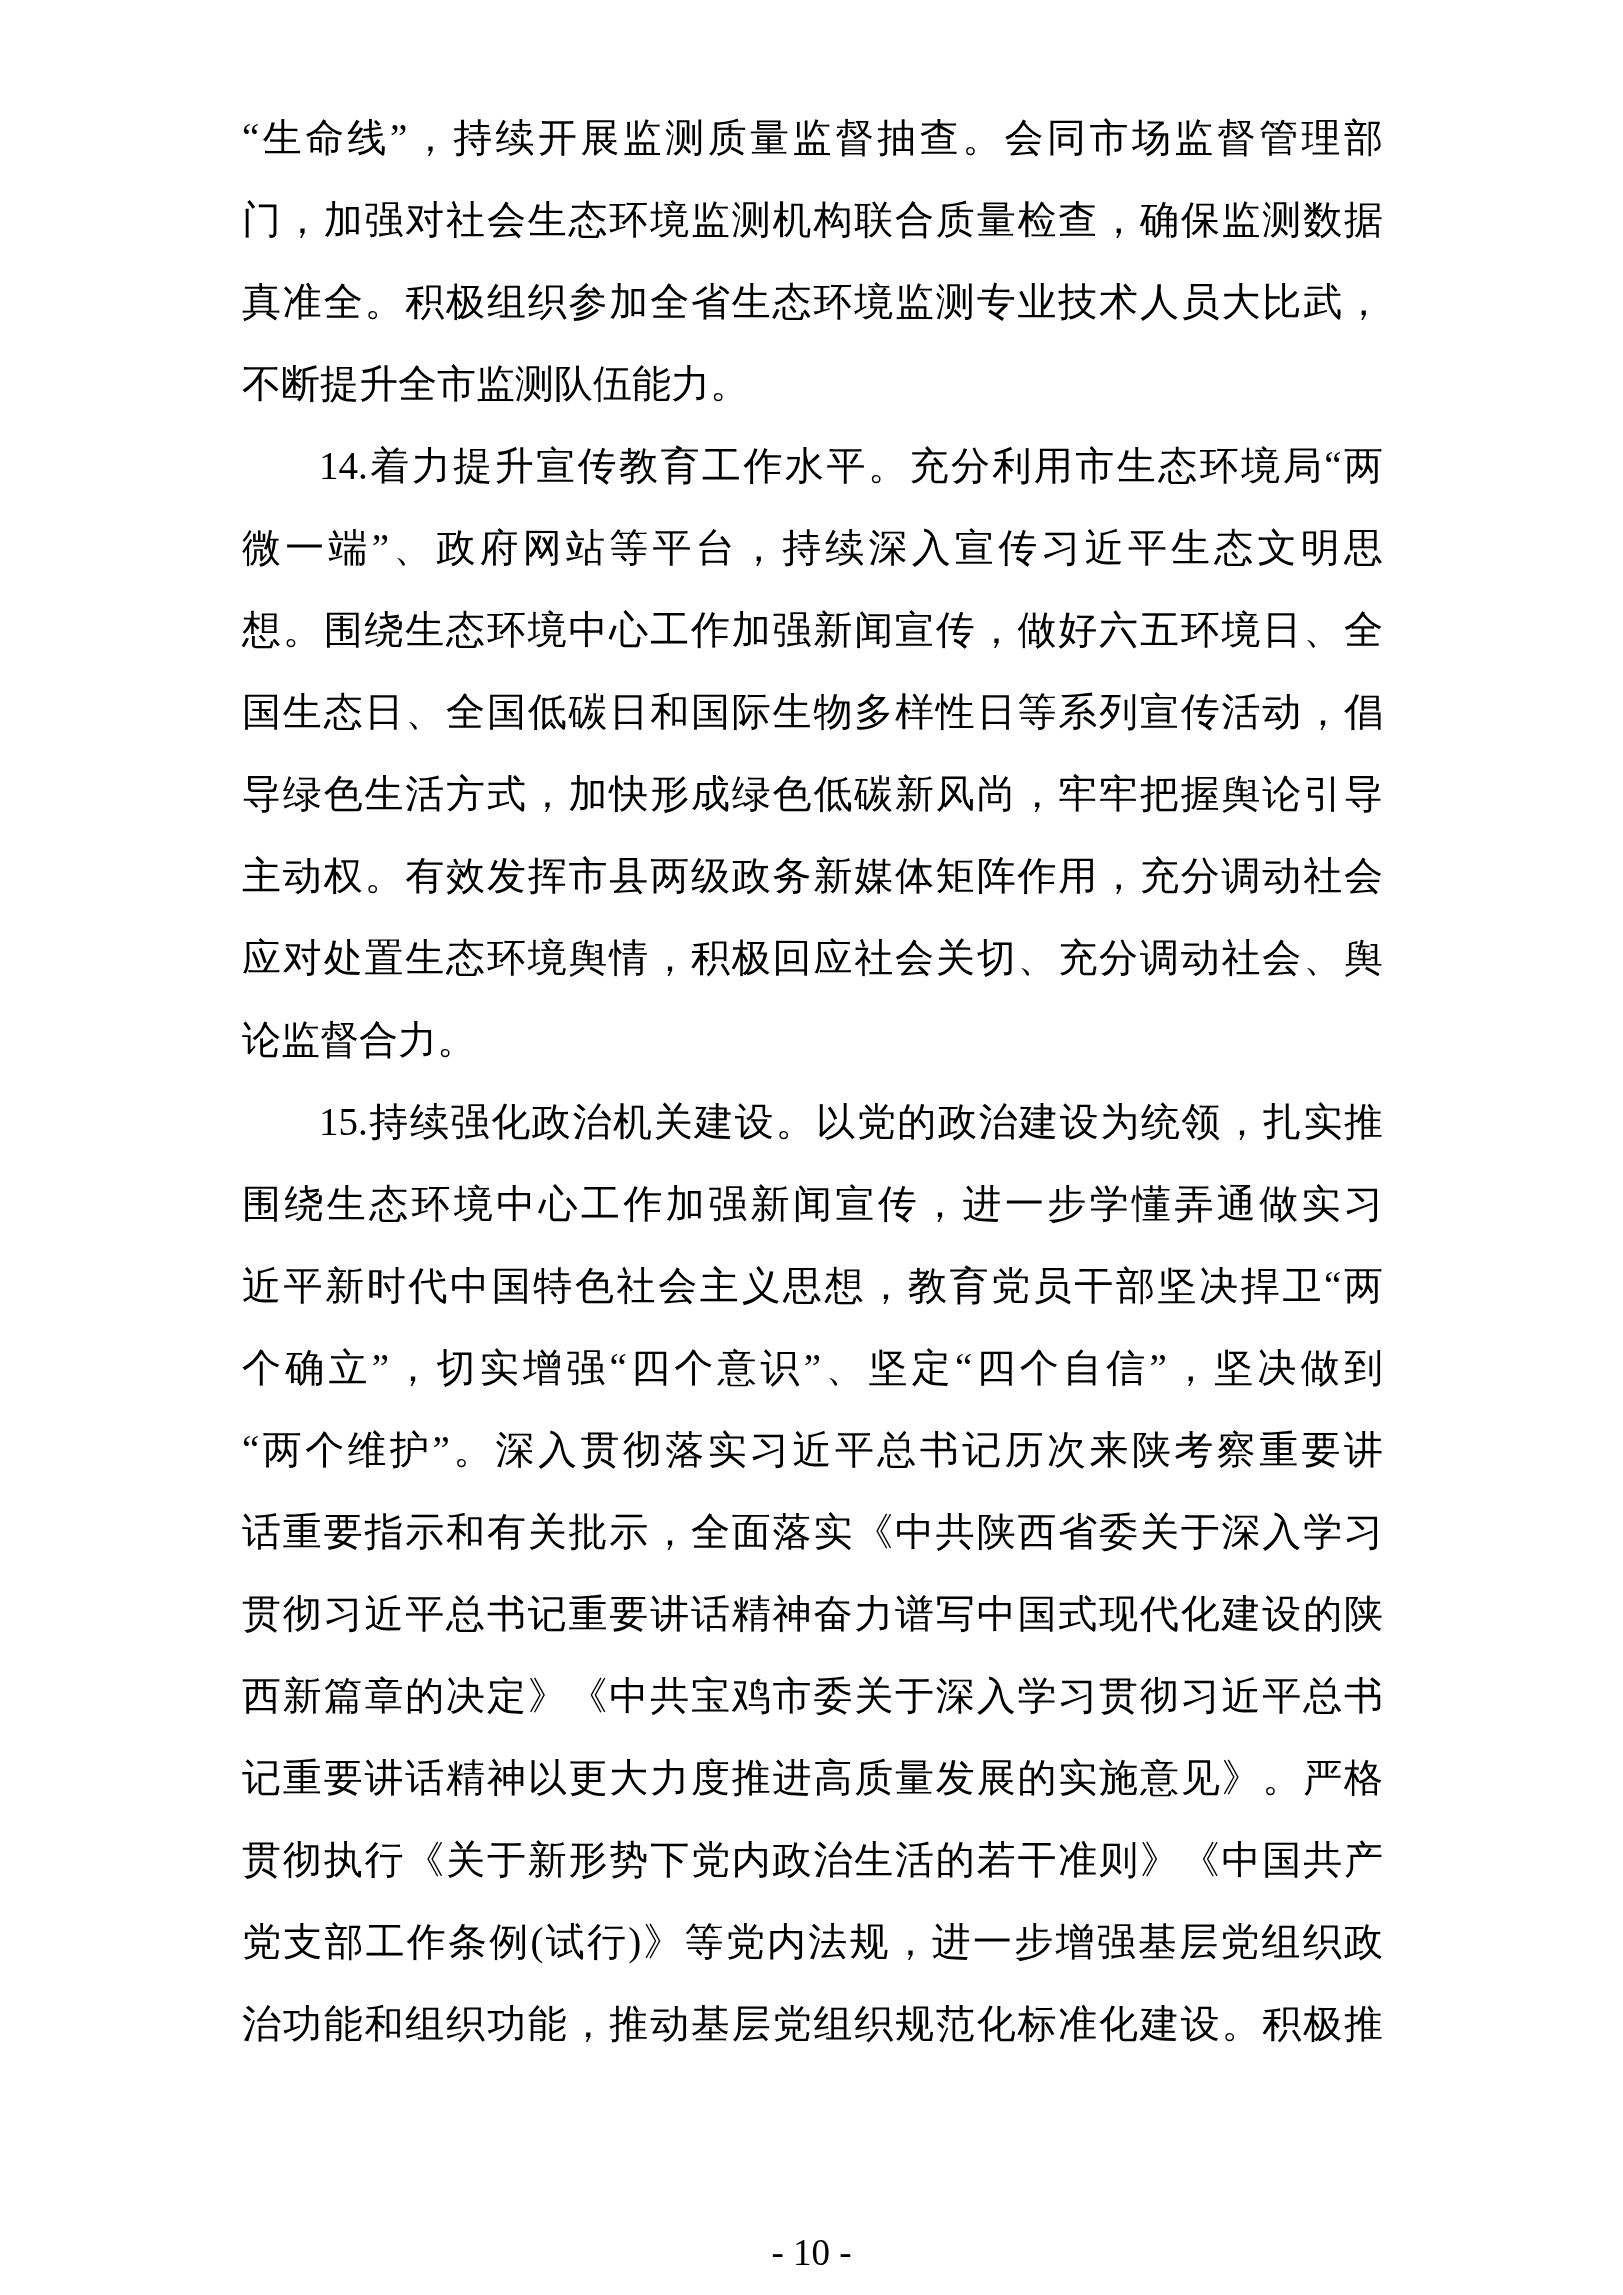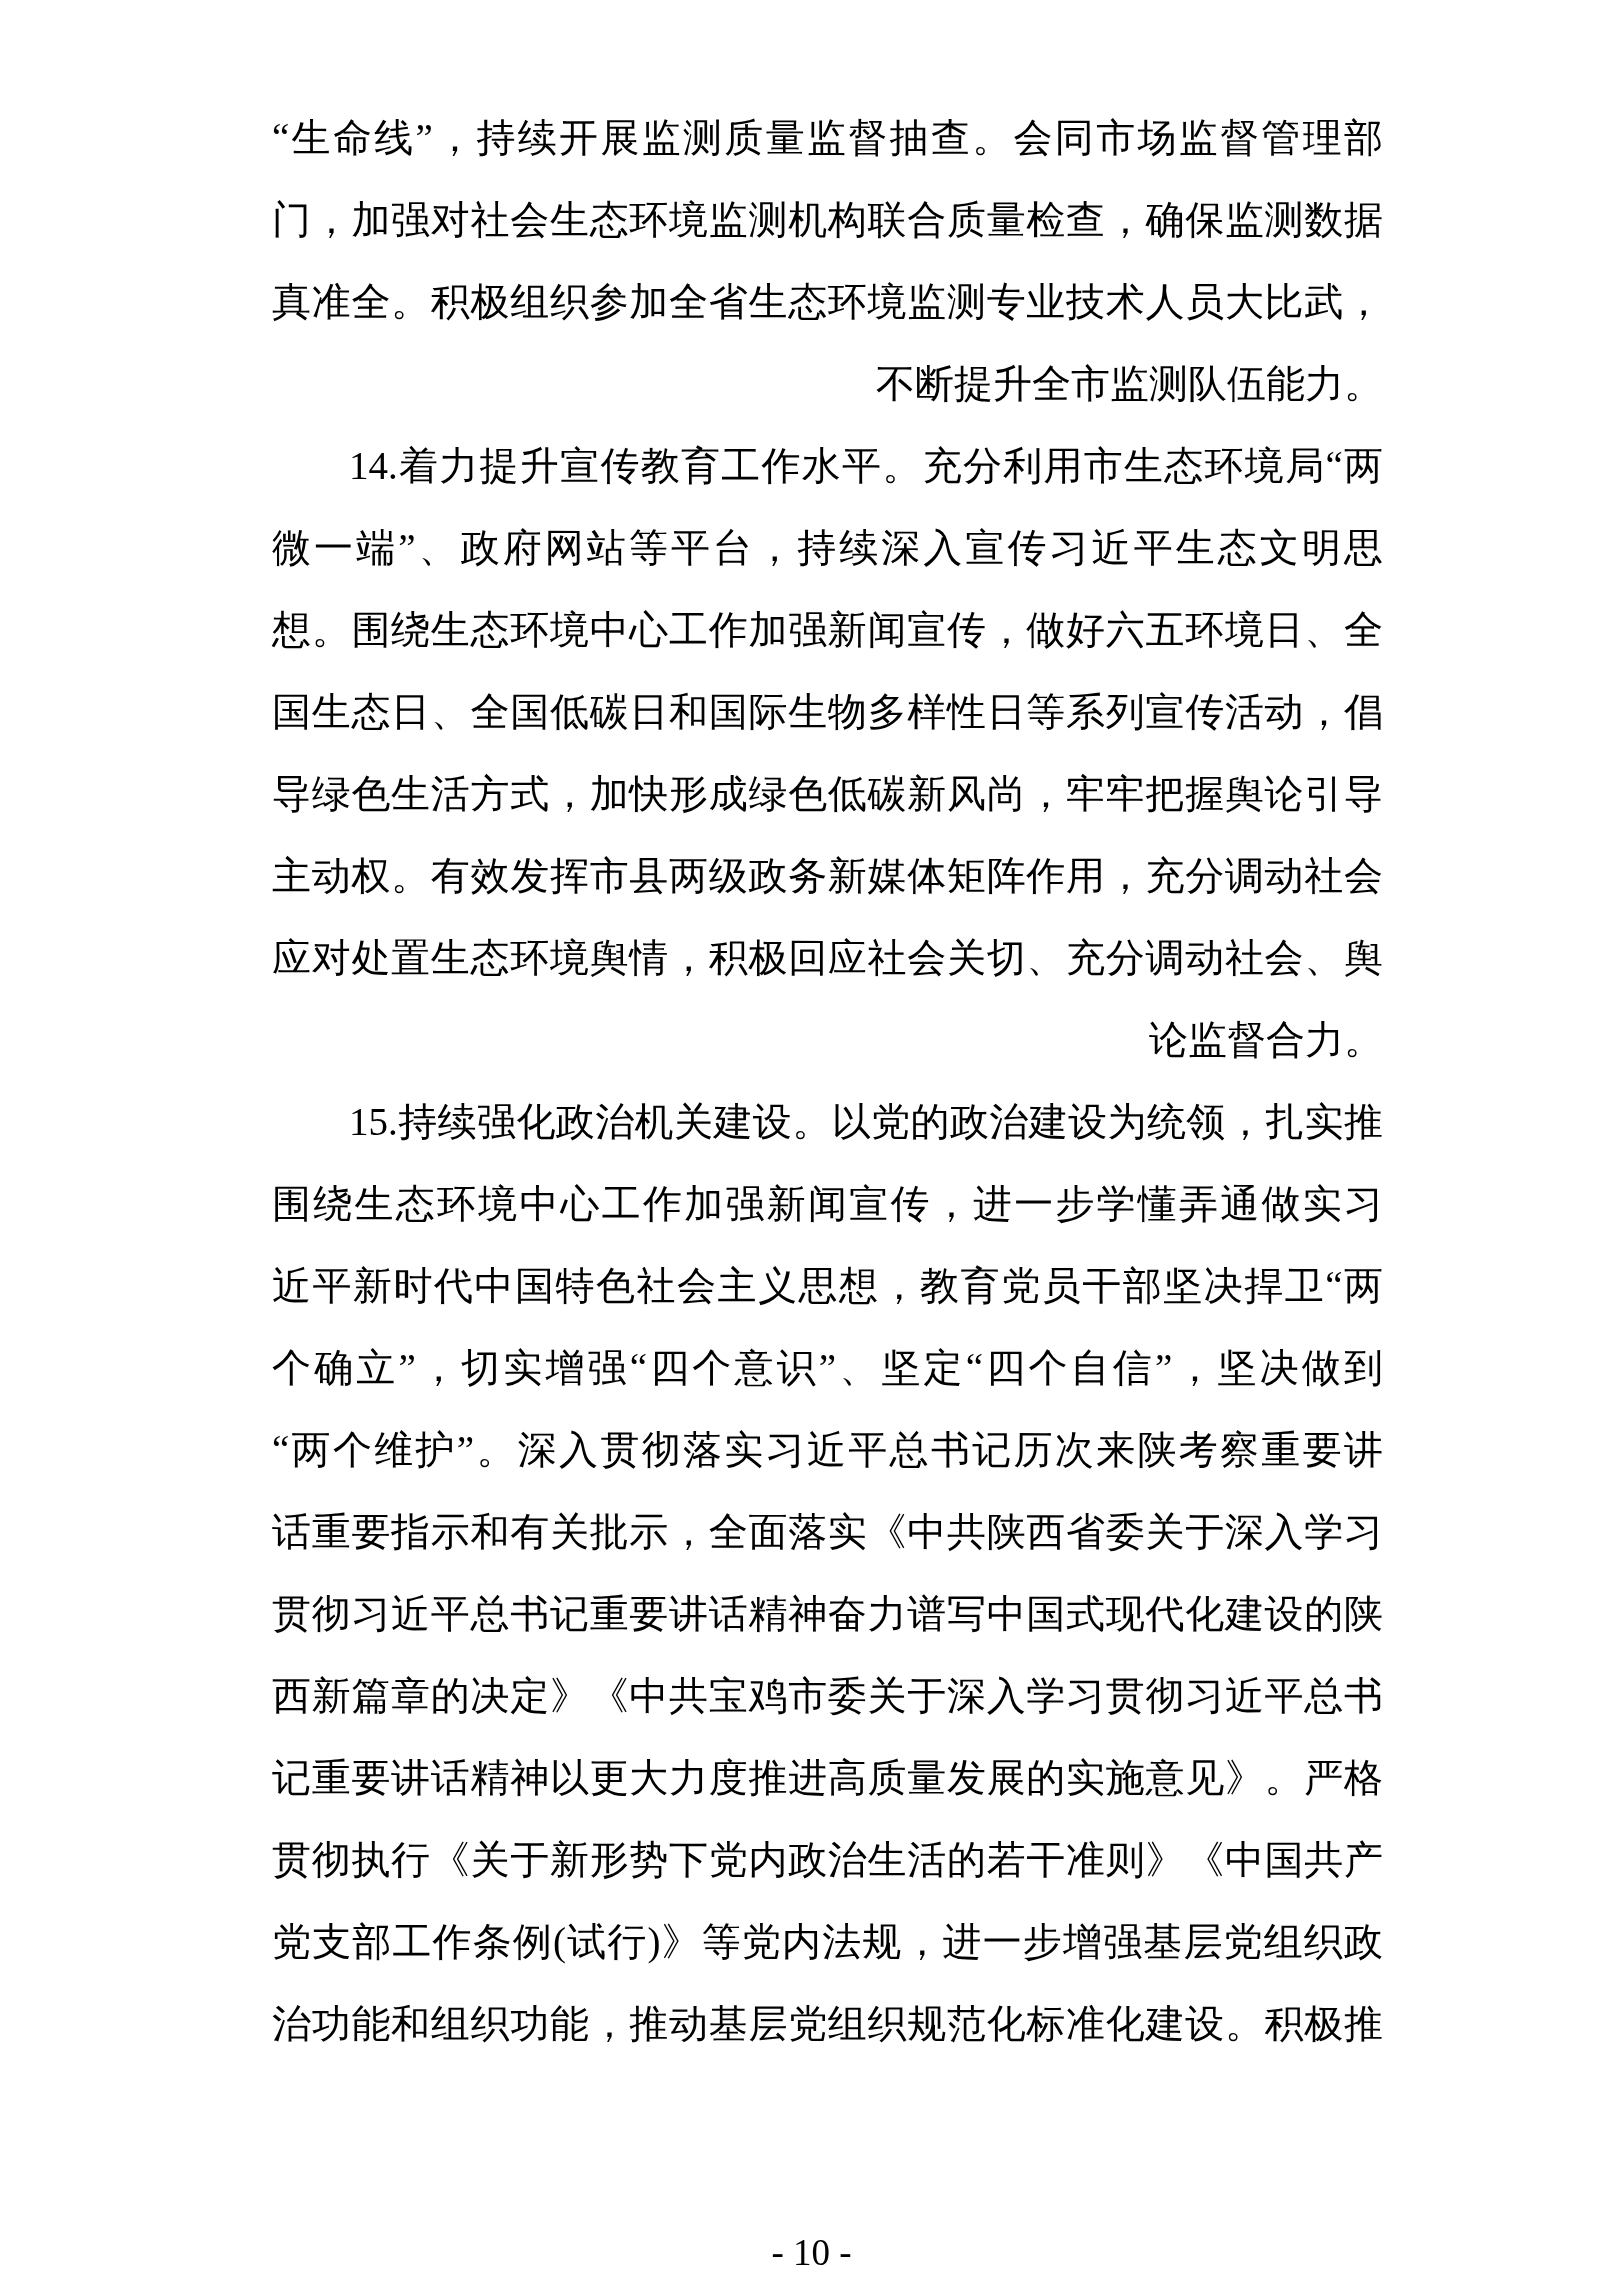--- a/index.html
+++ b/index.html
@@ -26,24 +26,23 @@
       letter-spacing: 0;
     }
     .paragraph {
       margin: 0;
       padding: 0;
     }
     .line {
       text-align: justify;
       text-align-last: justify;
       text-justify: inter-character;
-      margin-left: 30px;
     }
     .line.short {
-      text-align: right;
+      text-align: left;
       text-align-last: auto;
     }
     .line.indent {
       text-indent: 77px;
     }
     .pagenum {
       position: absolute;
       left: 0;
       top: 2222px;
       width: 1623px;

